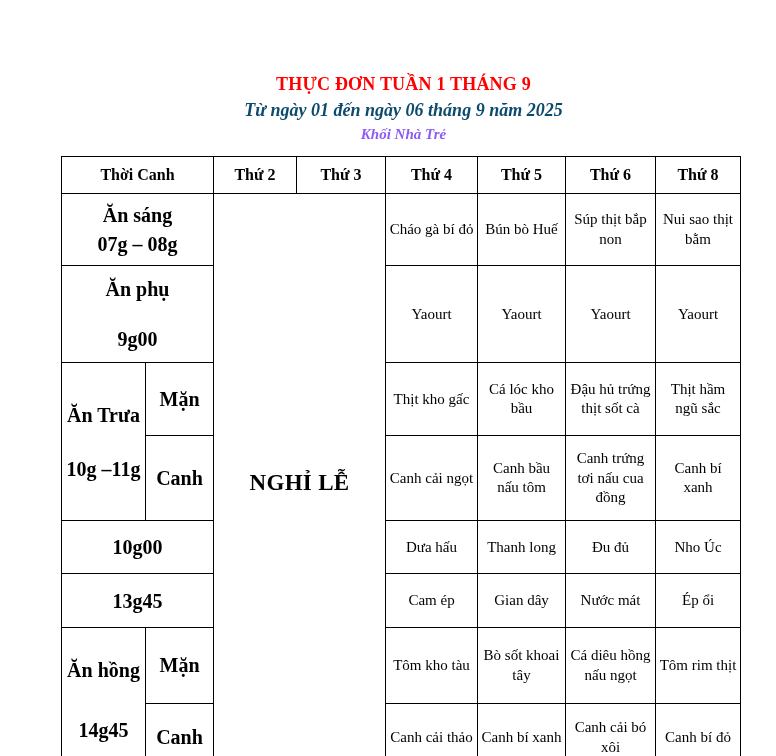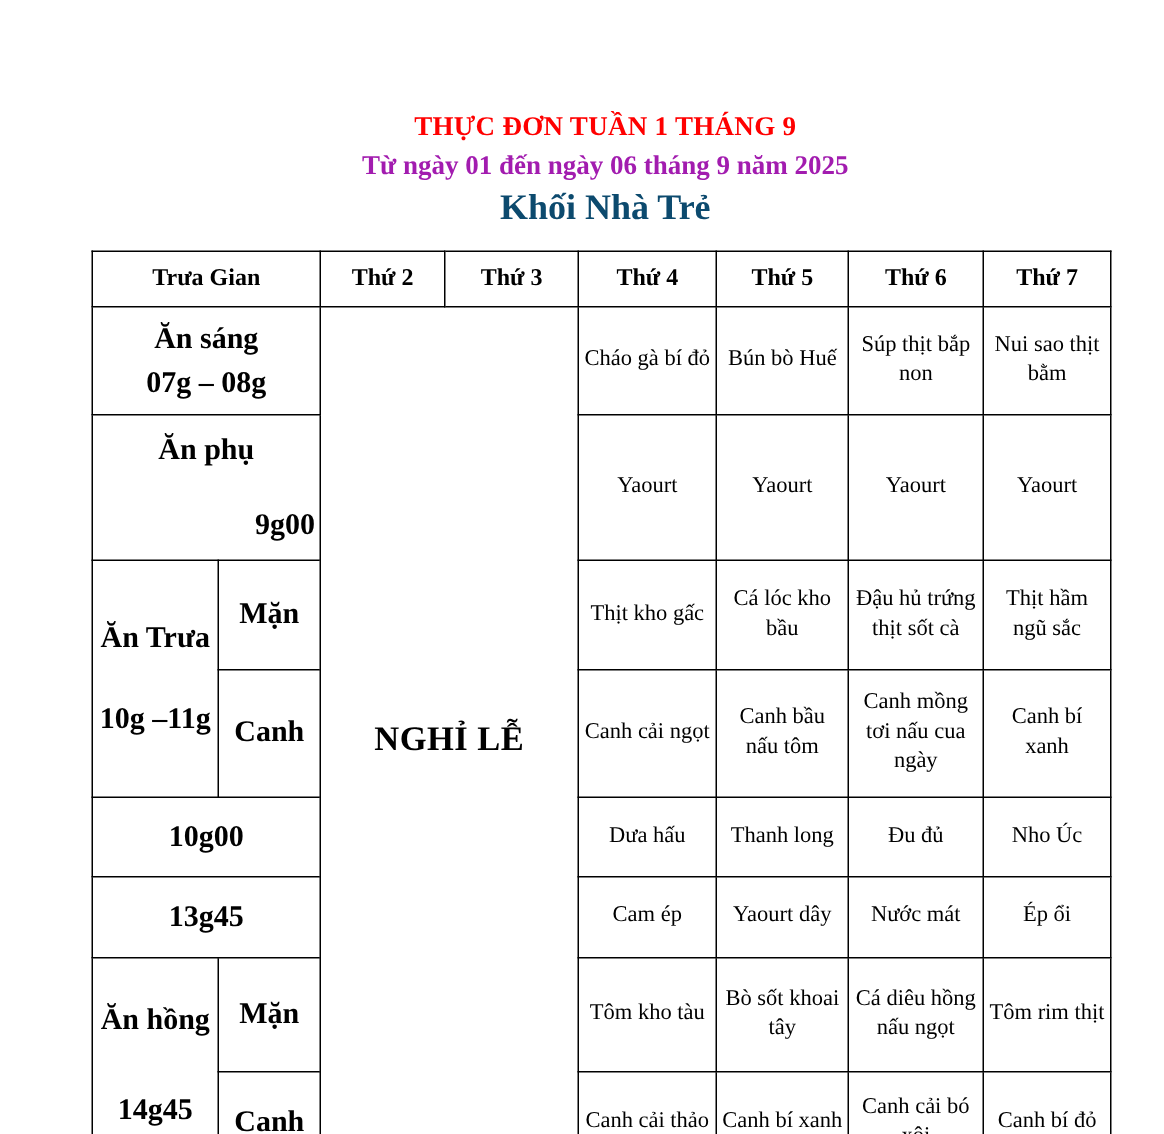--- a/index.html
+++ b/index.html
@@ -30,28 +30,30 @@
     line-height: 1.25;
     font-weight: bold;
     color: #ff0000;
     letter-spacing: 0.2px;
   }
   .doc-subtitle {
     margin: 4px 0 0 0;
     font-size: 18px;
     line-height: 1.2;
     font-weight: bold;
-    color: #a21caf;
+    font-style: italic;
+    color: #0c4a6e;
   }
   .doc-group {
     margin: 5px 0 0 0;
-    font-size: 24px;
+    font-size: 15px;
     line-height: 1.15;
     font-weight: bold;
-    color: #0c4a6e;
+    color: #8b5cf6;
+    font-style: italic;
   }
   table.menu-table {
     margin-left: 61px;
     margin-top: 13px;
     border-collapse: collapse;
     table-layout: fixed;
     width: 679px;
   }
   table.menu-table td, table.menu-table th {
     border: 1.5px solid #000000;
@@ -79,21 +81,21 @@
     font-weight: normal;
     line-height: 1.3;
   }
   td.holiday-cell {
     font-size: 23px;
     font-weight: bold;
     letter-spacing: 0.3px;
   }
   .lbl-time { display: block; }
   .gap-sm .lbl-time { margin-top: 3px; }
-  .gap-md .lbl-time { margin-top: 24px; text-align: right; }
+  .gap-md .lbl-time { margin-top: 24px; }
   .gap-lg .lbl-time { margin-top: 28px; }
   .gap-xl .lbl-time { margin-top: 34px; }
 </style>
 </head>
 <body>
 
 <div class="sheet">
 
   <div class="heading-block">
     <h1 class="doc-title">THỰC ĐƠN TUẦN 1 THÁNG 9</h1>
@@ -108,27 +110,27 @@
       <col style="width:83px">
       <col style="width:89px">
       <col style="width:92px">
       <col style="width:88px">
       <col style="width:90px">
       <col style="width:85px">
     </colgroup>
 
     <tbody>
         <tr style="height:37px">
-      <th class="col-head" colspan="2">Trưa Gian</th>
+      <th class="col-head" colspan="2">Thời Canh</th>
       <th class="col-head">Thứ 2</th>
       <th class="col-head">Thứ 3</th>
       <th class="col-head">Thứ 4</th>
       <th class="col-head">Thứ 5</th>
       <th class="col-head">Thứ 6</th>
-      <th class="col-head">Thứ 7</th>
+      <th class="col-head">Thứ 8</th>
     </tr>
 
     <tr style="height:72px">
       <td class="label-cell gap-sm" colspan="2">
         <span class="lbl-main">Ăn sáng</span>
         <span class="lbl-time">07g – 08g</span>
       </td>
       <td class="holiday-cell" colspan="2" rowspan="8">NGHỈ LỄ</td>
       <td class="menu-cell">Cháo gà bí đỏ</td>
       <td class="menu-cell">Bún bò Huế</td>
@@ -156,40 +158,40 @@
       <td class="menu-cell">Thịt kho gấc</td>
       <td class="menu-cell">Cá lóc kho bầu</td>
       <td class="menu-cell">Đậu hủ trứng thịt sốt cà</td>
       <td class="menu-cell">Thịt hầm ngũ sắc</td>
     </tr>
 
     <tr style="height:85px">
       <td class="course-cell">Canh</td>
       <td class="menu-cell">Canh cải ngọt</td>
       <td class="menu-cell">Canh bầu nấu tôm</td>
-      <td class="menu-cell">Canh mồng tơi nấu cua ngày</td>
+      <td class="menu-cell">Canh trứng tơi nấu cua đồng</td>
       <td class="menu-cell">Canh bí xanh</td>
     </tr>
 
     <tr style="height:53px">
       <td class="label-cell" colspan="2">
         <span class="lbl-main">10g00</span>
       </td>
       <td class="menu-cell">Dưa hấu</td>
       <td class="menu-cell">Thanh long</td>
       <td class="menu-cell">Đu đủ</td>
       <td class="menu-cell">Nho Úc</td>
     </tr>
 
     <tr style="height:54px">
       <td class="label-cell" colspan="2">
         <span class="lbl-main">13g45</span>
       </td>
       <td class="menu-cell">Cam ép</td>
-      <td class="menu-cell">Yaourt dây</td>
+      <td class="menu-cell">Gian dây</td>
       <td class="menu-cell">Nước mát</td>
       <td class="menu-cell">Ép ổi</td>
     </tr>
 
     <tr style="height:76px">
       <td class="label-cell gap-xl" rowspan="2">
         <span class="lbl-main">Ăn hồng</span>
         <span class="lbl-time">14g45</span>
       </td>
       <td class="course-cell">Mặn</td>

